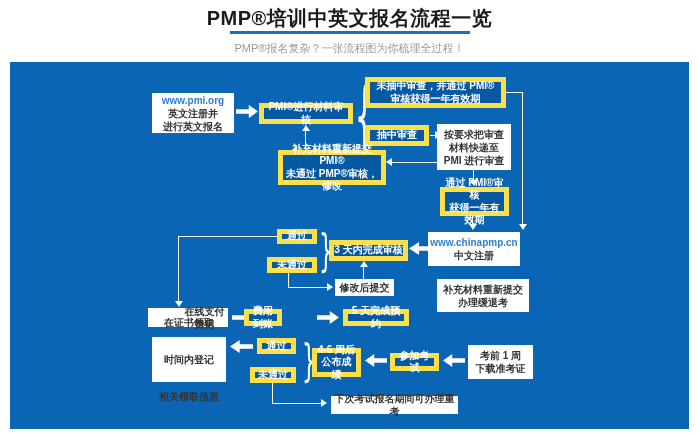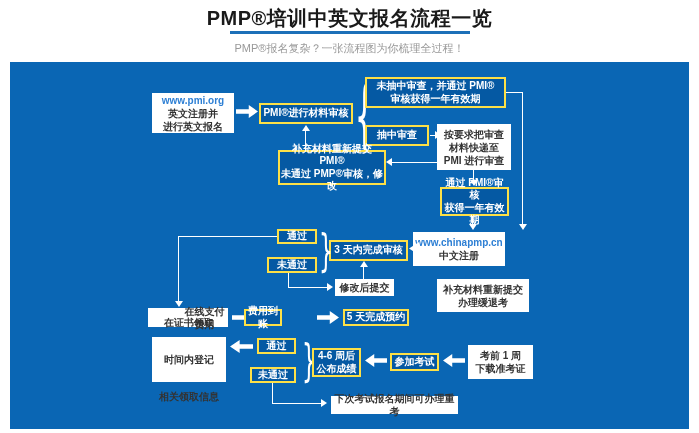--- a/index.html
+++ b/index.html
@@ -24,21 +24,21 @@
     position:absolute;left:10px;top:62px;width:679px;height:367px;
     background:#0a66b4;
   }
   
   .wbox,.obox{
     position:absolute;box-sizing:border-box;text-align:center;
     display:flex;flex-direction:column;justify-content:center;
     font-size:10px;line-height:13px;font-weight:600;
   }
   .wbox{background:#ffffff;color:#333333;}
-  .obox{background:#0559a3;border:2px solid #fde047;color:#ffffff;line-height:12.5px;}
+  .obox{background:#0559a3;border:5px solid #fde047;color:#ffffff;line-height:12.5px;}
   .link{color:#2d7fd4;}
   
   .hline,.vline{position:absolute;background:#ffffff;}
   .hline{height:1px;}
   .vline{width:1px;}
   .ah{position:absolute;width:0;height:0;}
   .ah-down{border-left:4px solid transparent;border-right:4px solid transparent;border-top:6px solid #fff;}
   .ah-up{border-left:4px solid transparent;border-right:4px solid transparent;border-bottom:6px solid #fff;}
   .ah-left{border-top:4px solid transparent;border-bottom:4px solid transparent;border-right:6px solid #fff;}
   .ah-right{border-top:4px solid transparent;border-bottom:4px solid transparent;border-left:6px solid #fff;}
@@ -109,21 +109,21 @@
 
     <div class="vline" style="left:463px;top:108px;height:11px;"></div>
     <div class="ah ah-down" style="left:460px;top:118px;"></div>
     <div class="obox" style="left:430px;top:125px;width:69px;height:29px;">
       <span>通过 PMI®审核</span>
       <span>获得一年有效期</span>
     </div>
     <div class="vline" style="left:462px;top:154px;height:9px;"></div>
     <div class="ah ah-down" style="left:459px;top:162px;"></div>
 
-    <div class="wbox" style="left:403px;top:170px;width:92px;height:34px;">
+    <div class="wbox" style="left:418px;top:170px;width:92px;height:34px;">
       <span class="link">www.chinapmp.cn</span>
       <span>中文注册</span>
     </div>
     <div class="wbox" style="left:427px;top:217px;width:92px;height:33px;">
       <span>补充材料重新提交</span>
       <span>办理缓退考</span>
     </div>
 
     <div class="barrow barrow-left" style="left:399px;top:180px;width:24px;height:13px;"></div>
     <div class="obox" style="left:319px;top:178px;width:79px;height:21px;">

